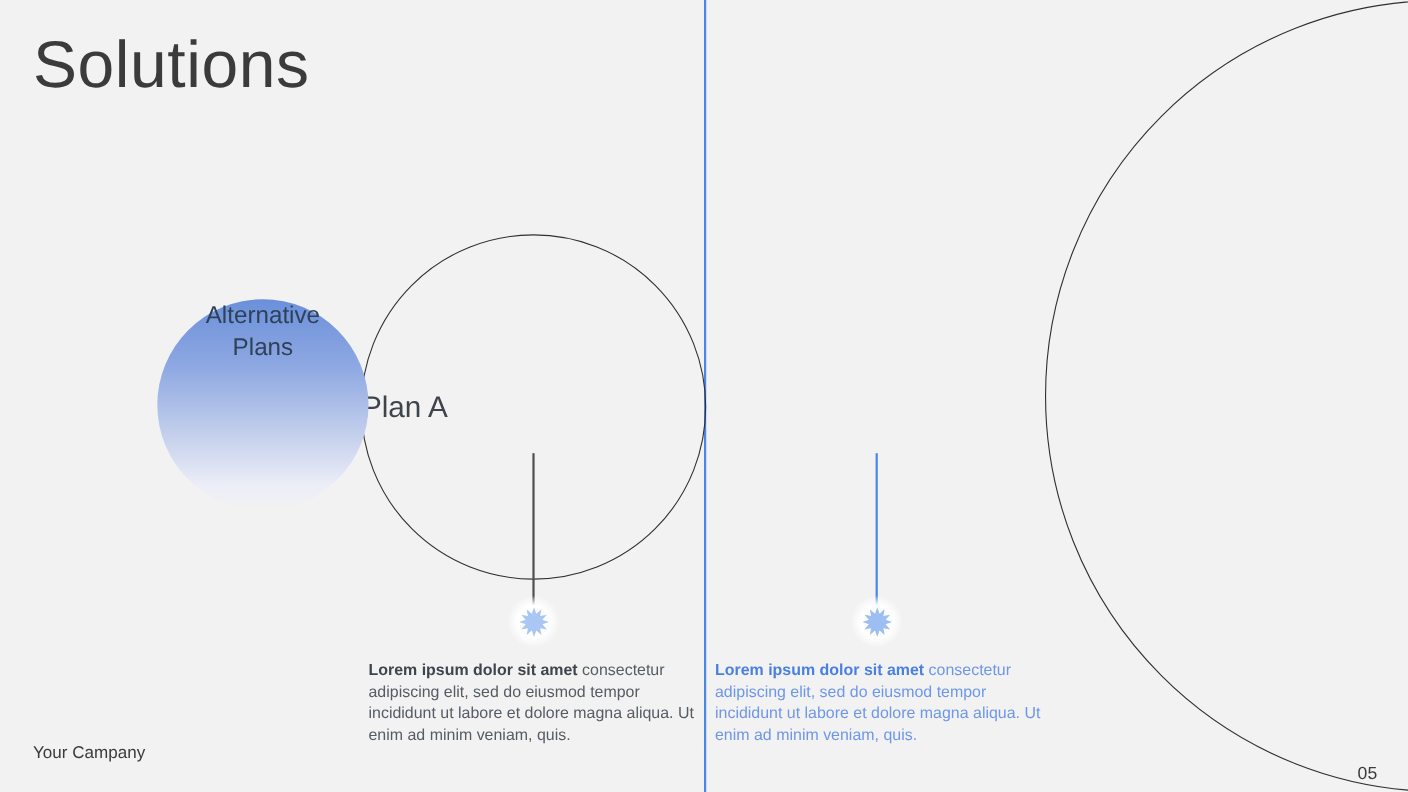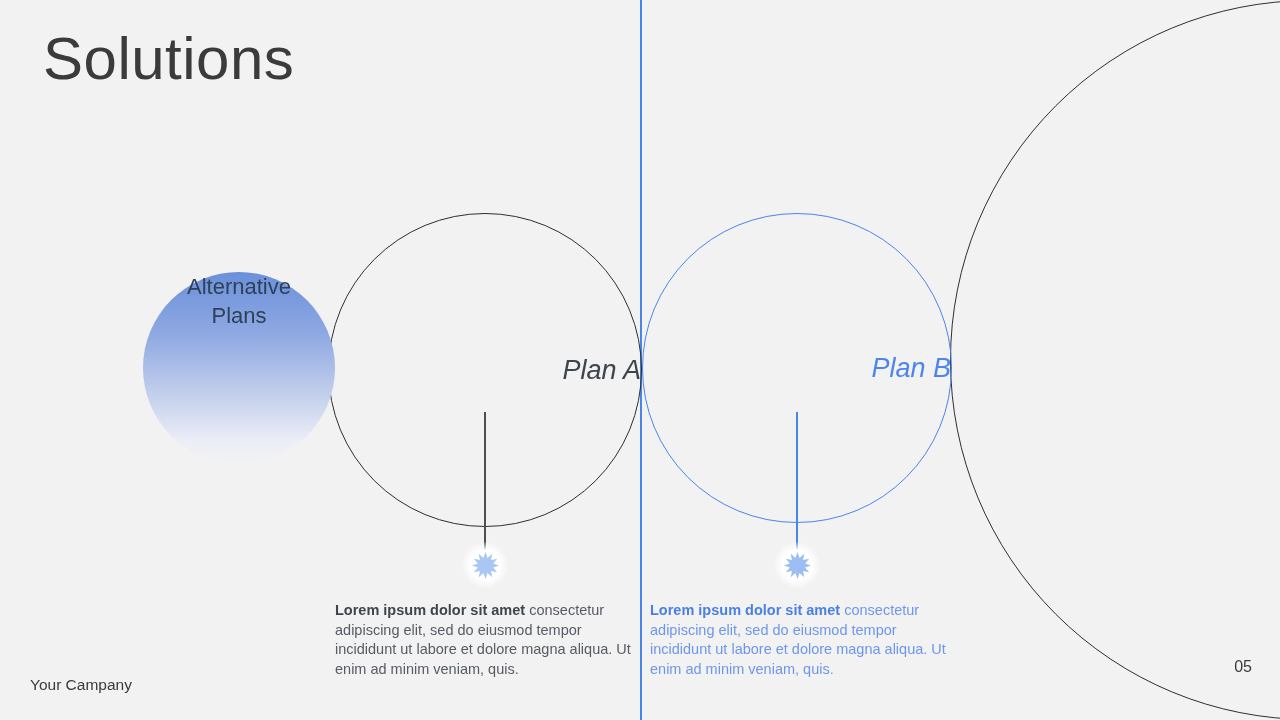--- a/index.html
+++ b/index.html
@@ -26,21 +26,21 @@
   .divider {
     position: absolute;
     left: 640px; top: 0;
     width: 2px; height: 720px;
     background: #4a86e8;
   }
 
   
   .title-left {
     position: absolute;
-    left: 43px; top: 24px;
+    left: 30px; top: 24px;
     margin: 0;
     font-size: 60px;
     font-weight: 400;
     color: #3b3b3b;
     letter-spacing: 0.5px;
   }
   .title-right {
     position: absolute;
     left: 675px; top: 31px;
     margin: 0;
@@ -69,23 +69,22 @@
     color: #2f4158;
   }
 
   
   .plan-circle {
     position: absolute;
     border-radius: 50%;
     box-sizing: border-box;
     display: flex;
     align-items: center;
-    justify-content: flex-end;
+    justify-content: flex-start;
     z-index: 2;
-    font-style: italic;
   }
   .plan-a { left: 328px; top: 213px; width: 314px; height: 314px; border: 1.6px solid #2f2f2f; }
   .plan-b { left: 642px; top: 213px; width: 310px; height: 310px; border: 1.6px solid #4a86e8; }
   .plan-label { font-size: 27px; }
   .plan-a .plan-label { color: #3d444c; }
   .plan-b .plan-label { color: #4d86ea; }
 
   
   .connector { position: absolute; width: 1.6px; z-index: 4; }
   .connector-a { left: 484px; top: 412px; height: 138px; background: #4f4f4f; }
@@ -125,21 +124,21 @@
 
   
   .footer-company {
     position: absolute;
     left: 30px; top: 676px;
     font-size: 15.5px;
     color: #3b3b3b;
   }
   .footer-page {
     position: absolute;
-    right: 28px; top: 658px;
+    right: 28px; top: 695px;
     font-size: 16px;
     color: #3b3b3b;
     z-index: 6;
   }
 </style>
 </head>
 <body>
 
 <div class="stage">
 
@@ -149,23 +148,20 @@
   <h1 class="title-left">Solutions</h1>
 
   <div class="intro-bubble">
     <span>Alternative Plans</span>
   </div>
 
   <div class="plan-circle plan-a">
     <span class="plan-label">Plan A</span>
   </div>
 
-  <div class="plan-circle plan-b">
-    <span class="plan-label">Plan B</span>
-  </div>
 
   <div class="connector connector-a"></div>
   <div class="connector connector-b"></div>
 
   <div class="marker marker-a">
     <svg viewBox="0 0 24 24" aria-hidden="true">
       <polygon points="12,0 13.81,5.24 18,1.61 16.95,7.05 22.39,6 18.76,10.19 24,12 18.76,13.81 22.39,18 16.95,16.95 18,22.39 13.81,18.76 12,24 10.19,18.76 6,22.39 7.05,16.95 1.61,18 5.24,13.81 0,12 5.24,10.19 1.61,6 7.05,7.05 6,1.61 10.19,5.24"></polygon>
     </svg>
   </div>
 

